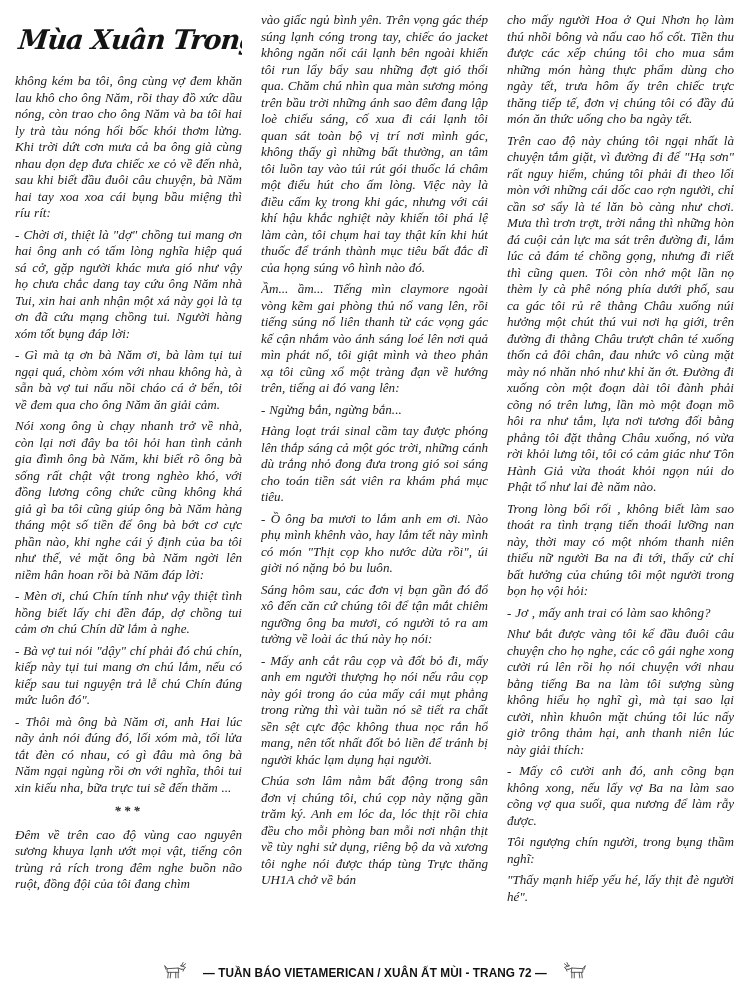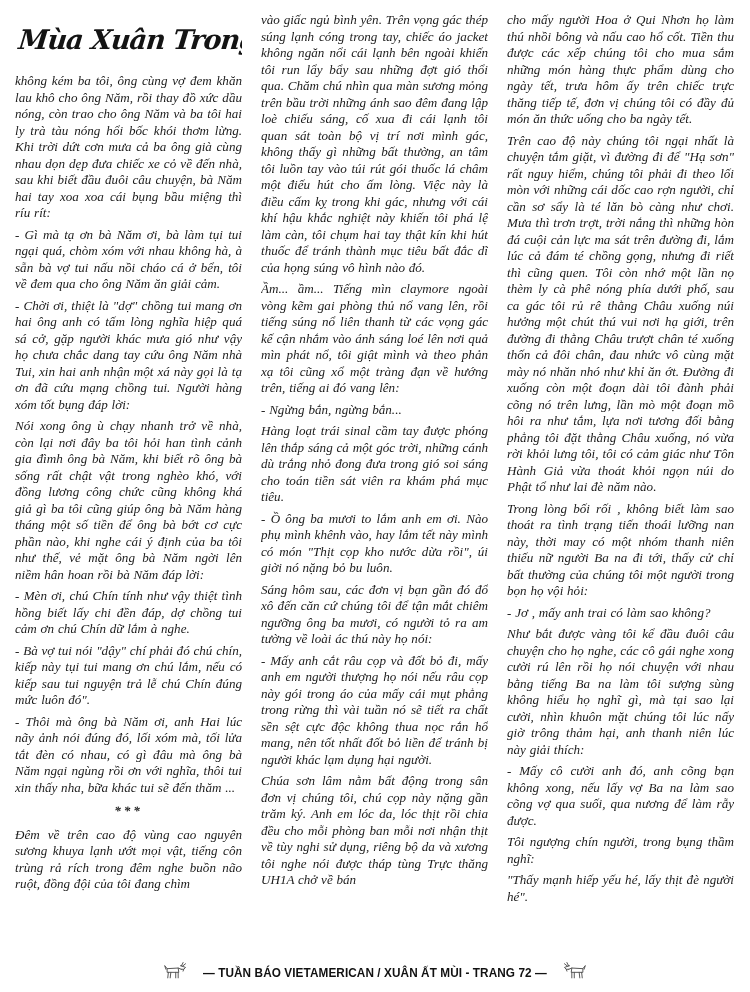--- a/index.html
+++ b/index.html
@@ -80,47 +80,47 @@
 </style>
 </head>
 <body>
 
 <div class="page">
   <div class="content">
     <div class="col">
       <div class="article-title">Mùa Xuân Trong Dĩ Vãng</div>
       <div>
           <p>không kém ba tôi, ông cùng vợ đem khăn lau khô cho ông Năm, rồi thay đồ xức dầu nóng, còn trao cho ông Năm và ba tôi hai ly trà tàu nóng hổi bốc khói thơm lừng. Khi trời dứt cơn mưa cả ba ông già cùng nhau dọn dẹp đưa chiếc xe cỏ về đến nhà, sau khi biết đầu đuôi câu chuyện, bà Năm hai tay xoa xoa cái bụng bầu miệng thì ríu rít:</p>
+          <p>- Chời ơi, thiệt là "dợ" chồng tui mang ơn hai ông anh có tấm lòng nghĩa hiệp quá sá cở, gặp người khác mưa gió như vậy họ chưa chắc dang tay cứu ông Năm nhà Tui, xin hai anh nhận một xá này gọi là tạ ơn đã cứu mạng chồng tui. Người hàng xóm tốt bụng đáp lời:</p>
           <p>- Gì mà tạ ơn bà Năm ơi, bà làm tụi tui ngại quá, chòm xóm với nhau không hà, à sẵn bà vợ tui nấu nồi cháo cá ở bển, tôi về đem qua cho ông Năm ăn giải cảm.</p>
-          <p>- Chời ơi, thiệt là "dợ" chồng tui mang ơn hai ông anh có tấm lòng nghĩa hiệp quá sá cở, gặp người khác mưa gió như vậy họ chưa chắc dang tay cứu ông Năm nhà Tui, xin hai anh nhận một xá này gọi là tạ ơn đã cứu mạng chồng tui. Người hàng xóm tốt bụng đáp lời:</p>
           <p>Nói xong ông ù chạy nhanh trở về nhà, còn lại nơi đây ba tôi hỏi han tình cảnh gia đìmh ông bà Năm, khi biết rõ ông bà sống rất chật vật trong nghèo khó, với đồng lương công chức cũng không khá giả gì ba tôi cũng giúp ông bà Năm hàng tháng một số tiền để ông bà bớt cơ cực phần nào, khi nghe cái ý định của ba tôi như thế, vẻ mặt ông bà Năm ngời lên niềm hân hoan rồi bà Năm đáp lời:</p>
           <p>- Mèn ơi, chú Chín tính như vậy thiệt tình hồng biết lấy chi đền đáp, dợ chồng tui cảm ơn chú Chín dữ lắm à nghe.</p>
           <p>- Bà vợ tui nói "dậy" chí phải đó chú chín, kiếp này tụi tui mang ơn chú lắm, nếu có kiếp sau tui nguyện trả lễ chú Chín đúng mức luôn đó".</p>
-          <p>- Thôi mà ông bà Năm ơi, anh Hai lúc nãy ảnh nói đúng đó, lối xóm mà, tối lửa tắt đèn có nhau, có gì đâu mà ông bà Năm ngại ngùng rồi ơn với nghĩa, thôi tui xin thấy nha, bữa khác tui sẽ đến thăm ...</p>
+          <p>- Thôi mà ông bà Năm ơi, anh Hai lúc nãy ảnh nói đúng đó, lối xóm mà, tối lửa tắt đèn có nhau, có gì đâu mà ông bà Năm ngại ngùng rồi ơn với nghĩa, thôi tui xin kiếu nha, bữa trực tui sẽ đến thăm ...</p>
           <p class="sep">***</p>
           <p>Đêm về trên cao độ vùng cao nguyên sương khuya lạnh ướt mọi vật, tiếng côn trùng rả rích trong đêm nghe buồn não ruột, đồng đội của tôi đang chìm</p>
         </div>
     </div>
     <div class="col">
       <div>
           <p>vào giấc ngủ bình yên. Trên vọng gác thép súng lạnh cóng trong tay, chiếc áo jacket không ngăn nổi cái lạnh bên ngoài khiến tôi run lẩy bẩy sau những đợt gió thổi qua. Chăm chú nhìn qua màn sương mỏng trên bầu trời những ánh sao đêm đang lập loè chiếu sáng, cố xua đi cái lạnh tôi quan sát toàn bộ vị trí nơi mình gác, không thấy gì những bất thường, an tâm tôi luồn tay vào túi rút gói thuốc lá châm một điếu hút cho ấm lòng. Việc này là điều cấm kỵ trong khi gác, nhưng với cái khí hậu khắc nghiệt này khiến tôi phá lệ làm càn, tôi chụm hai tay thật kín khi hút thuốc để tránh thành mục tiêu bất đắc dĩ của họng súng vô hình nào đó.</p>
           <p>Ầm... ầm... Tiếng mìn claymore ngoài vòng kẽm gai phòng thủ nổ vang lên, rồi tiếng súng nổ liên thanh từ các vọng gác kế cận nhắm vào ánh sáng loé lên nơi quả mìn phát nổ, tôi giật mình và theo phản xạ tôi cũng xổ một tràng đạn về hướng trên, tiếng ai đó vang lên:</p>
           <p>- Ngừng bắn, ngừng bắn...</p>
           <p>Hàng loạt trái sinal cầm tay được phóng lên thắp sáng cả một góc trời, những cánh dù trắng nhỏ đong đưa trong gió soi sáng cho toán tiền sát viên ra khám phá mục tiêu.</p>
           <p>- Ồ ông ba mươi to lắm anh em ơi. Nào phụ mình khênh vào, hay lắm tết này mình có món "Thịt cọp kho nước dừa rồi", úi giời nó nặng bỏ bu luôn.</p>
           <p>Sáng hôm sau, các đơn vị bạn gần đó đổ xô đến căn cứ chúng tôi để tận mắt chiêm ngưỡng ông ba mươi, có người tỏ ra am tường về loài ác thú này họ nói:</p>
           <p>- Mấy anh cắt râu cọp và đốt bỏ đi, mấy anh em người thượng họ nói nếu râu cọp này gói trong áo của mấy cái mụt phẳng trong rừng thì vài tuần nó sẽ tiết ra chất sền sệt cực độc không thua nọc rắn hổ mang, nên tốt nhất đốt bỏ liền để tránh bị người khác lạm dụng hại người.</p>
           <p>Chúa sơn lâm nằm bất động trong sân đơn vị chúng tôi, chú cọp này nặng gần trăm ký. Anh em lóc da, lóc thịt rồi chia đều cho mỗi phòng ban mỗi nơi nhận thịt về tùy nghi sử dụng, riêng bộ da và xương tôi nghe nói được tháp tùng Trực thăng UH1A  chở về bán</p>
         </div>
     </div>
     <div class="col">
       <div>
           <p>cho mấy người Hoa ở Qui Nhơn họ làm thú nhồi bông và nấu cao hổ cốt. Tiền thu được các xếp chúng tôi cho mua sắm những món hàng thực phẩm dùng cho ngày tết, trưa hôm ấy trên chiếc trực thăng tiếp tế, đơn vị chúng tôi có đầy đủ món ăn thức uống cho ba ngày tết.</p>
           <p>Trên cao độ này chúng tôi ngại nhất là chuyện tắm giặt, vì đường đi để "Hạ sơn" rất nguy hiểm, chúng tôi phải đi theo lối mòn với những cái dốc cao rợn người, chỉ cần sơ sẩy là té lăn bò càng như chơi. Mưa thì trơn trợt, trời nắng thì những hòn đá cuội cản lực ma sát trên đường đi, lắm lúc cả đám té chồng gọng, nhưng đi riết thì cũng quen. Tôi còn nhớ một lần nọ thèm ly cà phê nóng phía dưới phố, sau ca gác tôi rủ rê thằng Châu xuống núi hưởng một chút thú vui nơi hạ giới, trên đường đi thằng Châu trượt chân té xuống thốn cả đôi chân, đau nhức vô cùng mặt mày nó nhăn nhó như khỉ ăn ớt. Đường đi xuống còn một đoạn dài tôi đành phải cõng nó trên lưng, lần mò một đoạn mồ hôi ra như tắm, lựa nơi tương đối bằng phẳng tôi đặt thằng Châu xuống, nó vừa rời khỏi lưng tôi, tôi có cảm giác như Tôn Hành Giả vừa thoát khỏi ngọn núi do Phật tổ như lai đè năm nào.</p>
-          <p>Trong lòng bối rối , không biết làm sao thoát ra tình trạng tiến thoái lưỡng nan này, thời may có một nhóm thanh niên thiếu nữ người Ba na đi tới, thấy cử chỉ bất thường của chúng tôi một người trong bọn họ vội hỏi:</p>
+          <p>Trong lòng bối rối , không biết làm sao thoát ra tình trạng tiến thoái lưỡng nan này, thời may có một nhóm thanh niên thiếu nữ người Ba na đi tới, thấy cử chỉ bất hưởng của chúng tôi một người trong bọn họ vội hỏi:</p>
           <p>- Jơ , mấy anh trai có làm sao không?</p>
           <p>Như bắt được vàng tôi kể đầu đuôi câu chuyện cho họ nghe, các cô gái nghe xong cười rú lên rồi họ nói chuyện với nhau bằng tiếng Ba na làm tôi sượng sùng không hiểu họ nghĩ gì, mà tại sao lại cười, nhìn khuôn mặt chúng tôi lúc nấy giờ trông thảm hại, anh thanh niên lúc này giải thích:</p>
           <p>- Mấy cô cười anh đó, anh cõng bạn không xong, nếu lấy vợ Ba na làm sao cõng vợ qua suối, qua nương để làm rẫy được.</p>
           <p>Tôi ngượng chín người, trong bụng thầm nghĩ:</p>
           <p>"Thấy mạnh hiếp yếu hé, lấy thịt đè người hé".</p>
         </div>
     </div>
   </div>
 
   <div class="footer">

